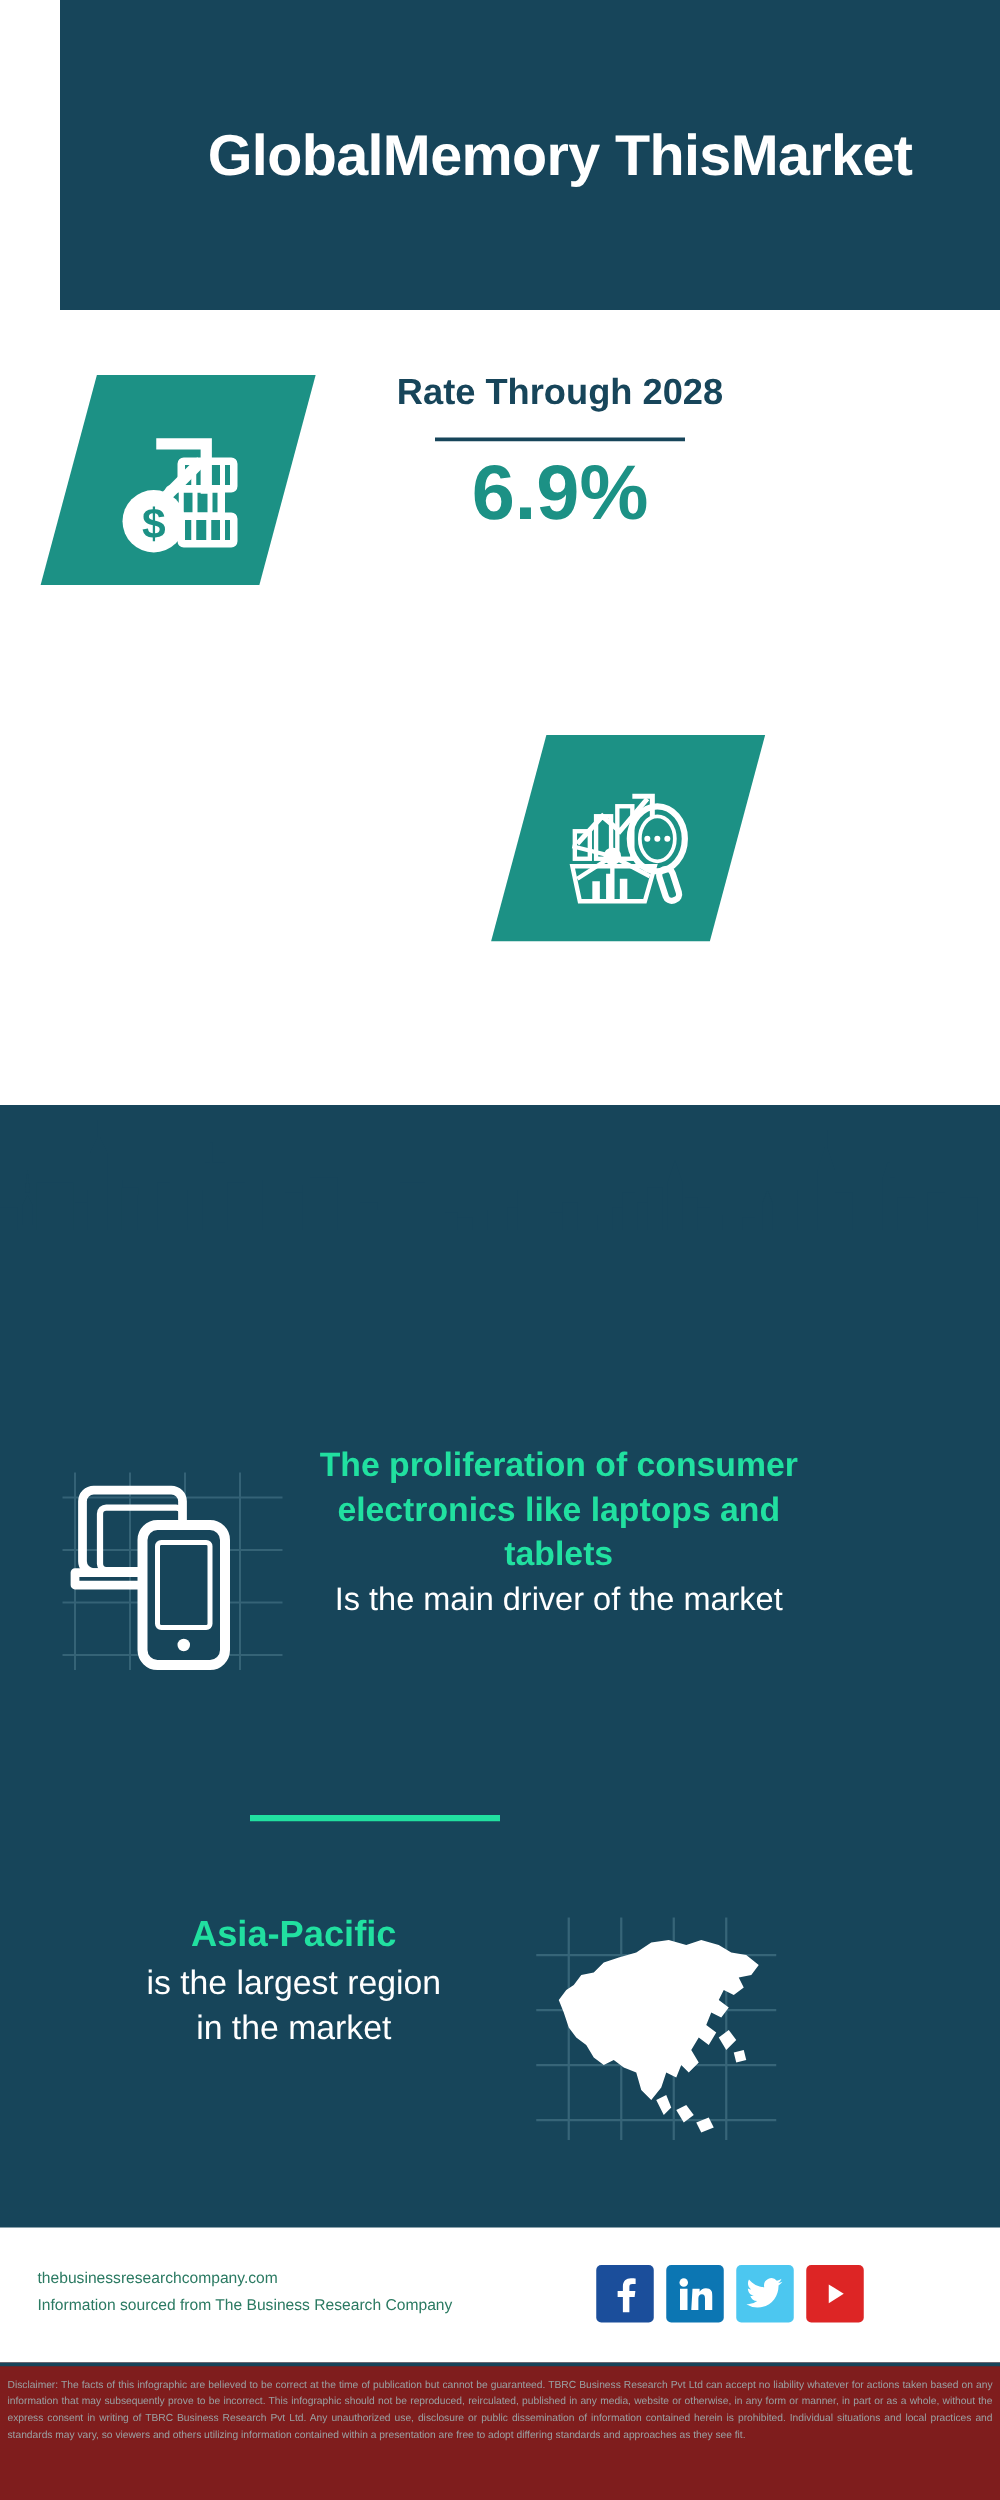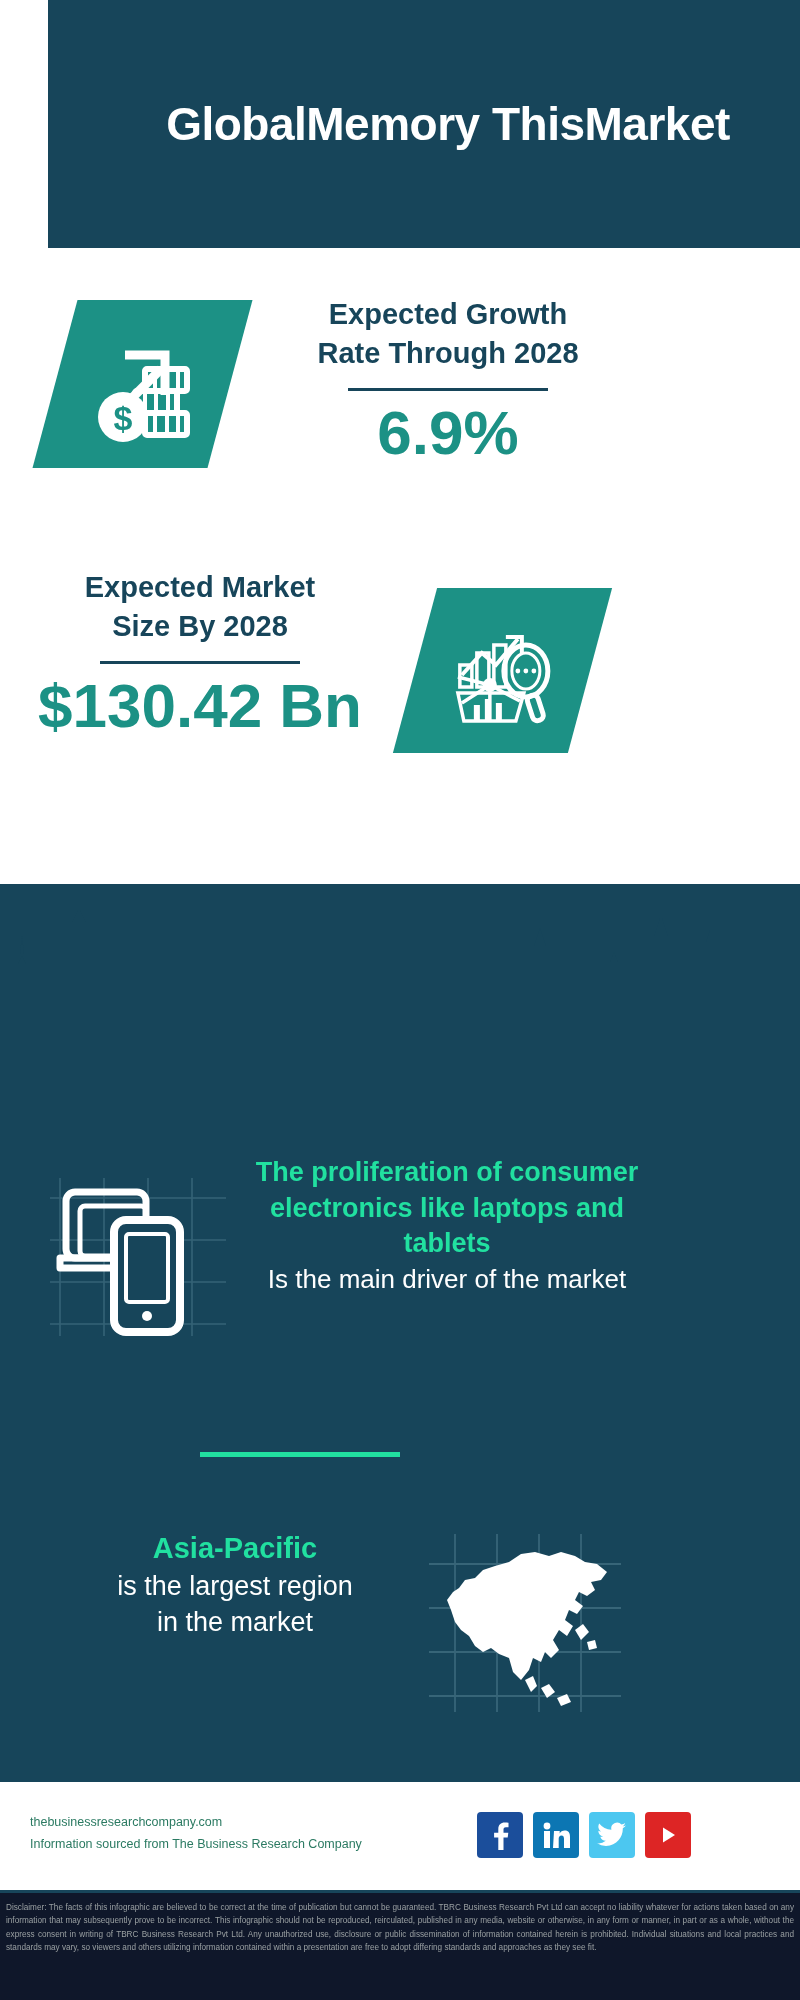--- a/index.html
+++ b/index.html
@@ -104,21 +104,21 @@
   }
   .social-row { position:absolute; left:477px; top:1812px; display:flex; gap:10px; }
   .social { width:46px; height:46px; border-radius:4px; display:flex; align-items:center; justify-content:center; }
   .fb { background:#1b4e9b; }
   .li { background:#0c76b3; }
   .tw { background:#4cc7f0; }
   .yt { background:#dd2525; }
 
   .disclaimer {
     position:absolute; left:0; top:1890px; width:800px; height:110px;
-    background:#0f172a; border-top:3px solid #17455a;
+    background:#7f1d1d; border-top:3px solid #17455a;
     padding:8px 6px 16px 6px;
     color:#9aa0a2; font-size:8.2px; line-height:1.62;
     text-align:justify;
   }
 </style>
 </head>
 <body>
 
 <div class="page">
 
@@ -148,32 +148,25 @@
       <line x1="72" y1="88" x2="72" y2="110" stroke="#fff" stroke-width="4"></line>
       <line x1="84" y1="88" x2="84" y2="110" stroke="#fff" stroke-width="4"></line>
       <line x1="95" y1="88" x2="95" y2="110" stroke="#fff" stroke-width="4"></line>
 
       <circle cx="40" cy="92" r="25" fill="#fff"></circle>
       <text x="40" y="105" font-size="34" font-weight="bold" fill="#1c9185" text-anchor="middle" font-family="Liberation Sans, sans-serif">$</text>
     </svg>
   </div>
 
   <div class="stat1-text">
-    <div class="stat-title">Expected Growth</div>
     <div class="stat-title">Rate Through 2028</div>
     <div class="stat-rule"></div>
     <div class="stat-value">6.9%</div>
   </div>
 
-  <div class="stat2-text">
-    <div class="stat-title">Expected Market</div>
-    <div class="stat-title">Size By 2028</div>
-    <div class="stat-rule"></div>
-    <div class="stat-value">$130.42 Bn</div>
-  </div>
 
   <div class="para stat2-icon">
     <svg width="118" height="116" viewBox="0 0 118 116">
 
       <path d="M18 62 L38 40 L52 52 L74 26" stroke="#fff" stroke-width="4" fill="none"></path>
       <path d="M62 24 L78 24 L78 40" stroke="#fff" stroke-width="4" fill="none"></path>
 
       <rect x="16" y="52" width="12" height="22" fill="none" stroke="#fff" stroke-width="3.5"></rect>
       <rect x="33" y="40" width="12" height="34" fill="none" stroke="#fff" stroke-width="3.5"></rect>
       <rect x="50" y="32" width="12" height="42" fill="none" stroke="#fff" stroke-width="3.5"></rect>

